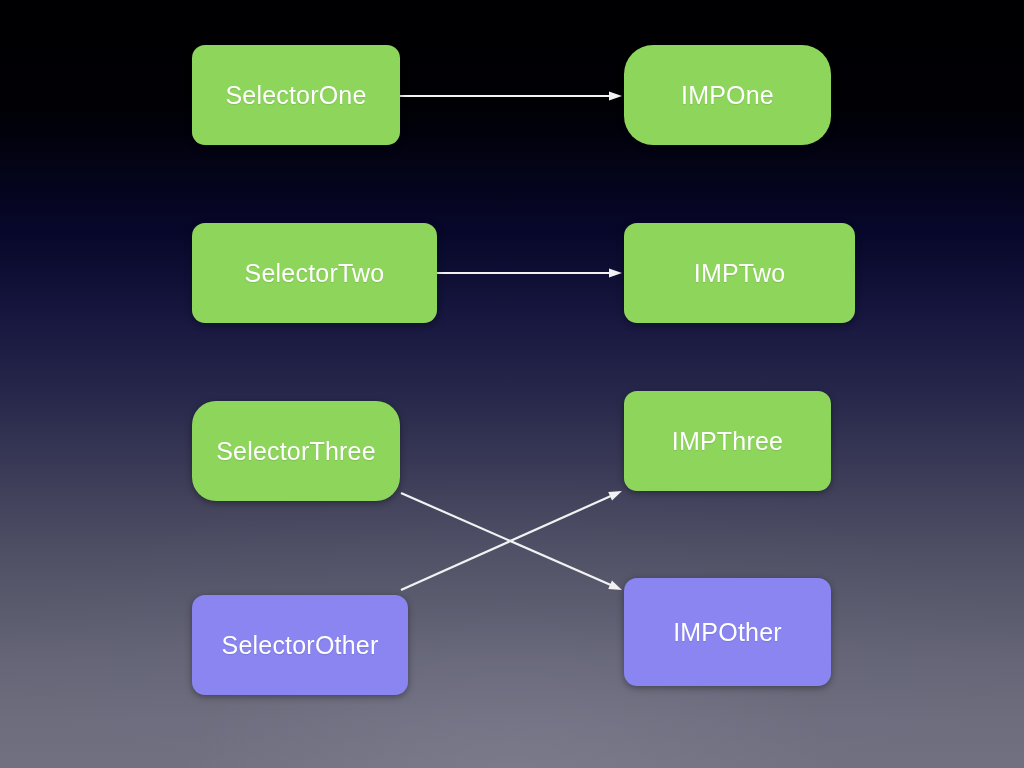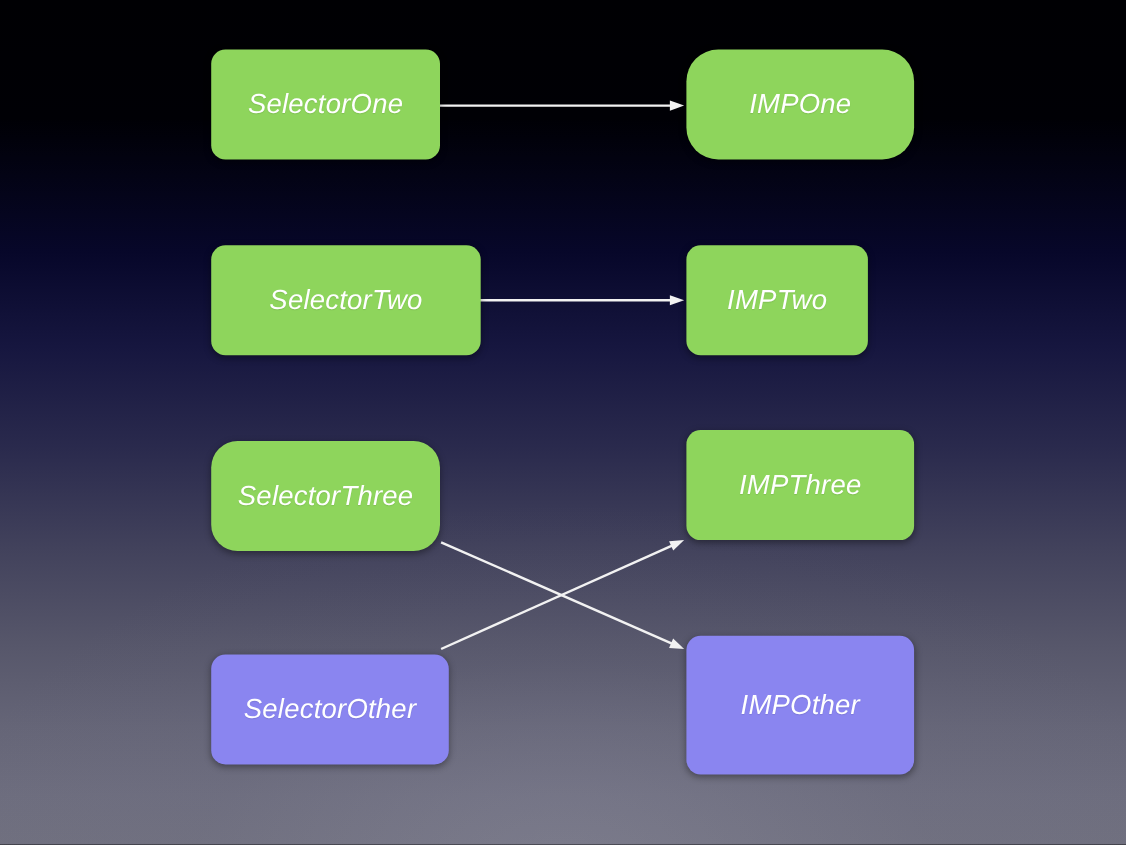--- a/index.html
+++ b/index.html
@@ -21,21 +21,20 @@
         #000005 14%,
         #07072a 30%,
         #16163f 41%,
         #2a2a4d 53%,
         #42425c 65%,
         #56566a 76%,
         #656577 86%,
         #6d6d7e 94%,
         #70707f 100%
       );
-    font-style: italic;
   }
   
   #stage::after {
     content: "";
     position: absolute;
     inset: 0;
     pointer-events: none;
     background: radial-gradient(ellipse 78% 62% at 50% 104%,
                 rgba(170,170,190,0.20) 0%,
                 rgba(120,120,145,0.07) 42%,
@@ -108,30 +107,30 @@
   <div id="node-layer">
       <div class="node green" style="left: 192px; top: 45px; width: 208px; height: 100px;">
         <span class="node-label">SelectorOne</span>
       </div>
       <div class="node green" style="left: 624px; top: 45px; width: 207px; height: 100px; border-radius: 29px;">
         <span class="node-label">IMPOne</span>
       </div>
       <div class="node green" style="left: 192px; top: 223px; width: 245px; height: 100px;">
         <span class="node-label">SelectorTwo</span>
       </div>
-      <div class="node green" style="left: 624px; top: 223px; width: 165px; height: 100px;">
+      <div class="node green" style="left: 624px; top: 223px; width: 231px; height: 100px;">
         <span class="node-label">IMPTwo</span>
       </div>
       <div class="node green" style="left: 192px; top: 401px; width: 208px; height: 100px; border-radius: 24px;">
         <span class="node-label">SelectorThree</span>
       </div>
       <div class="node green" style="left: 624px; top: 391px; width: 207px; height: 100px;">
         <span class="node-label">IMPThree</span>
       </div>
       <div class="node purple" style="left: 192px; top: 595px; width: 216px; height: 100px; text-align: center;">
         <span class="node-label">SelectorOther</span>
       </div>
-      <div class="node purple" style="left: 624px; top: 578px; width: 207px; height: 126px;">
+      <div class="node purple" style="left: 624px; top: 578px; width: 207px; height: 108px;">
         <span class="node-label">IMPOther</span>
       </div>
     </div>
 
 </div>
 
 </body></html>

